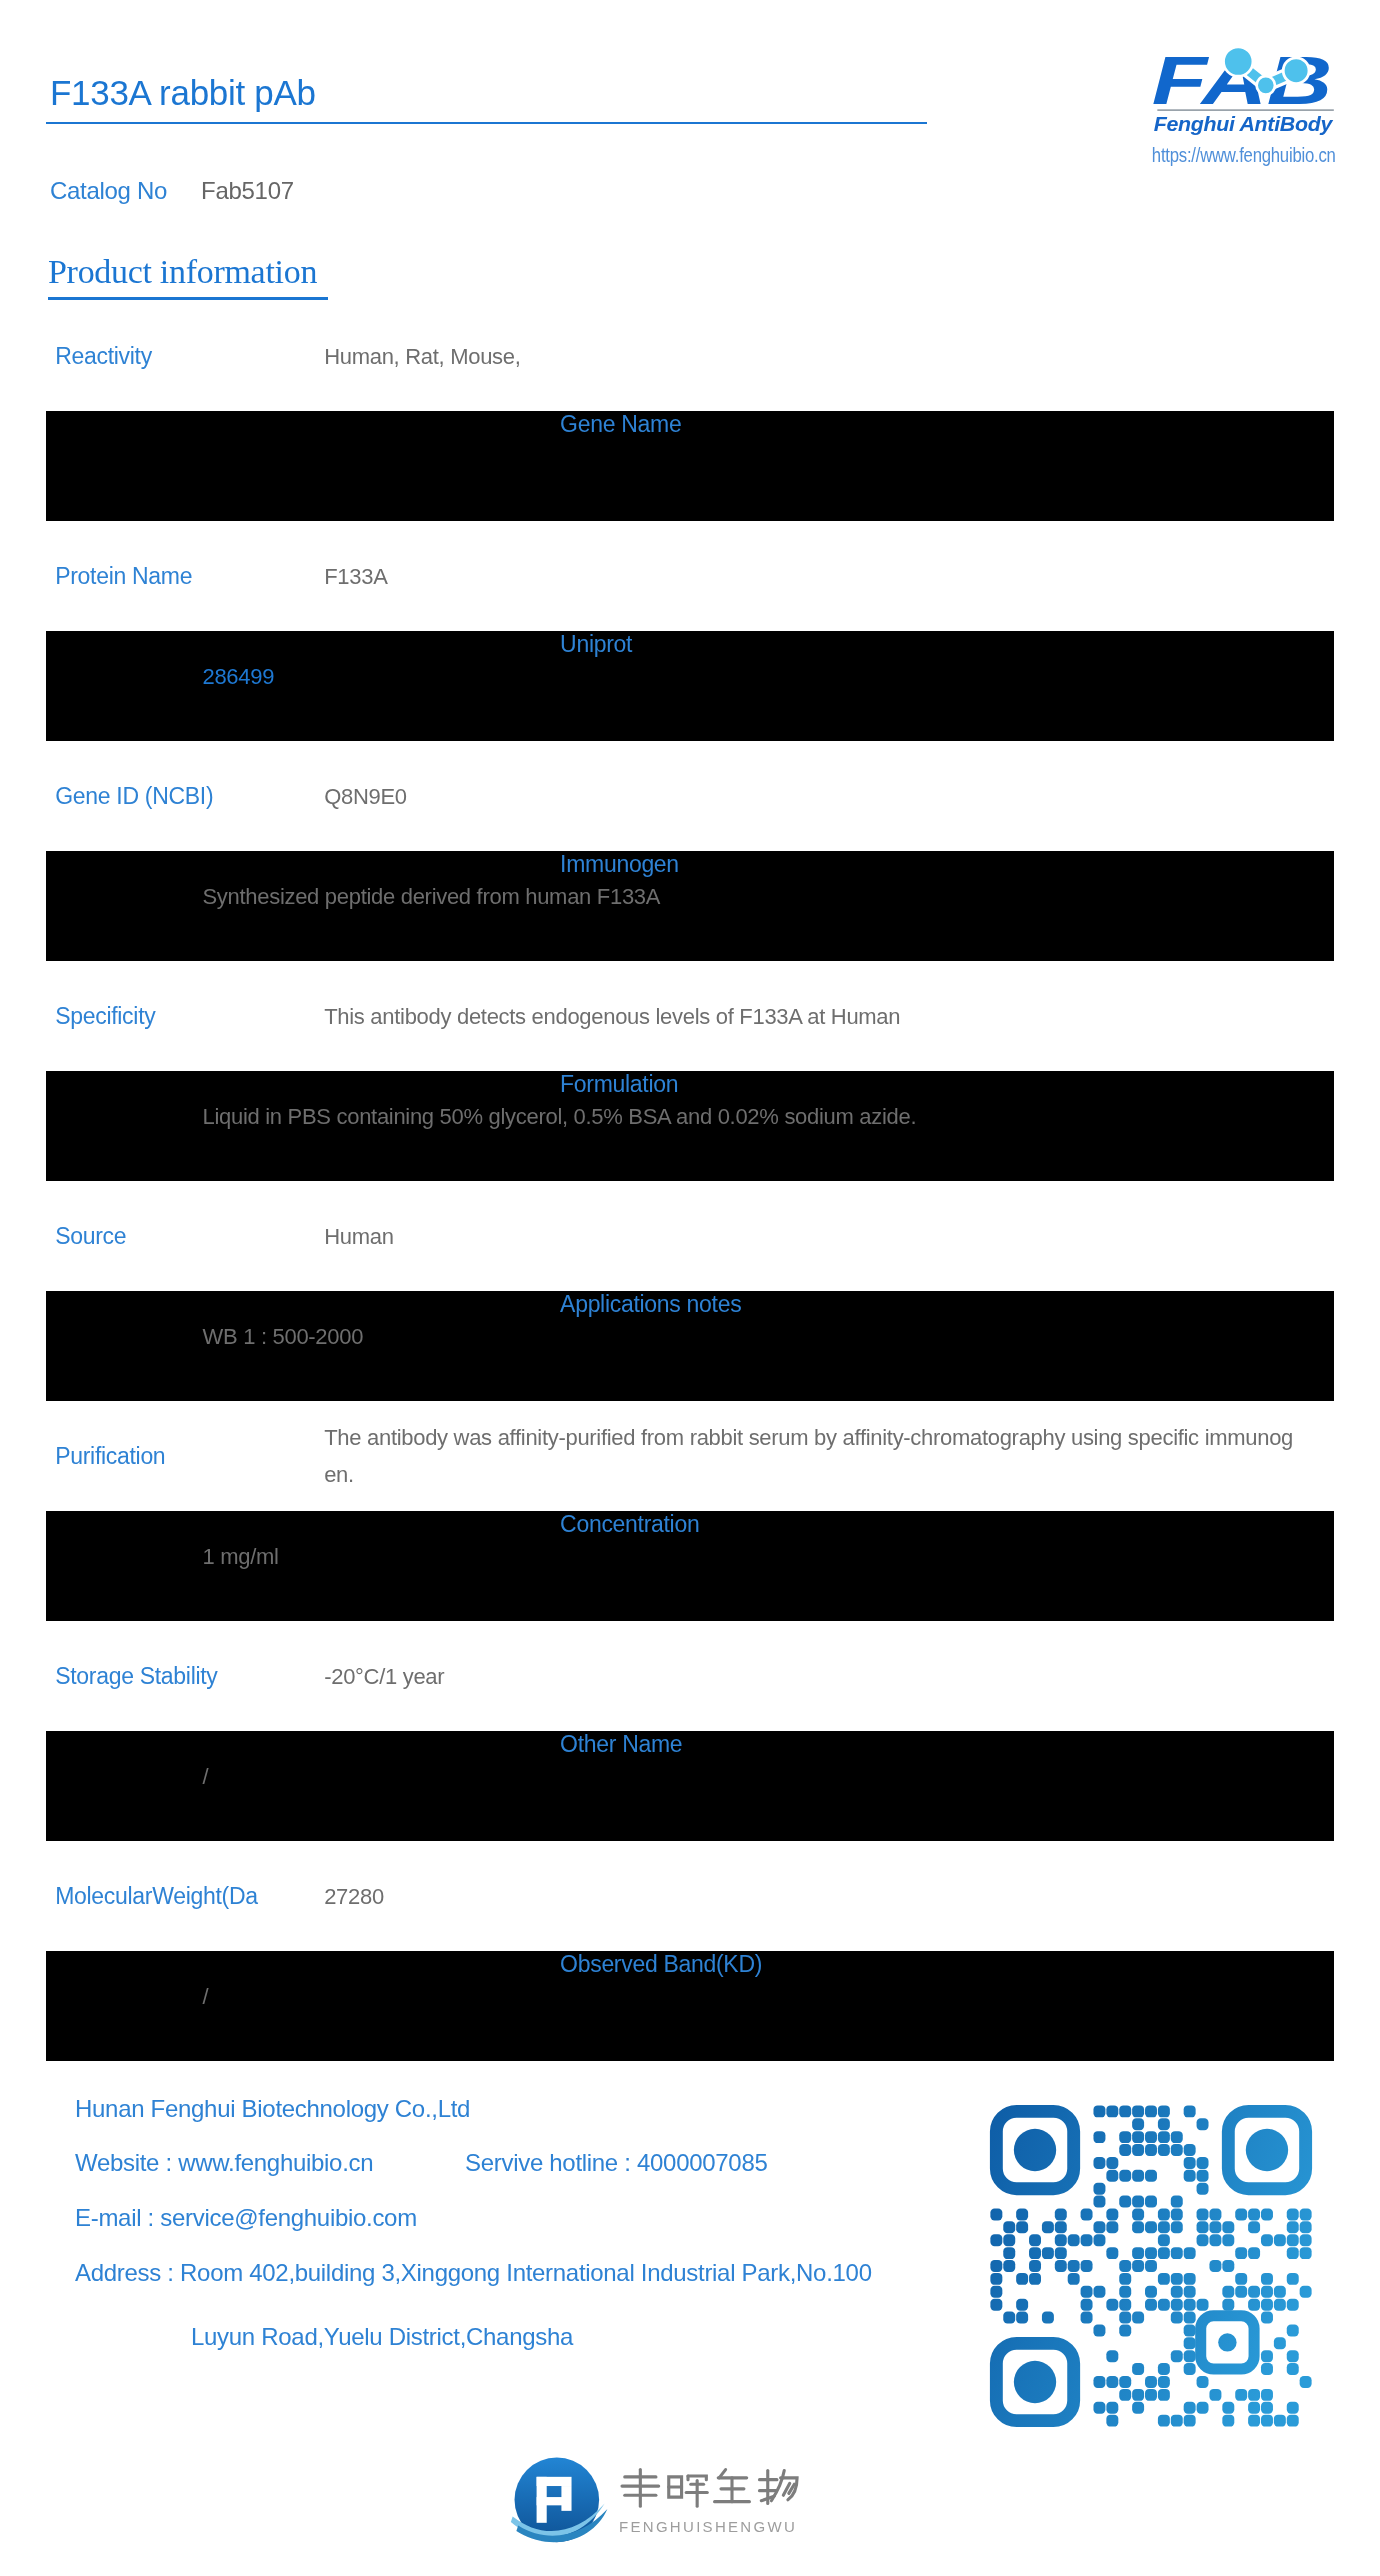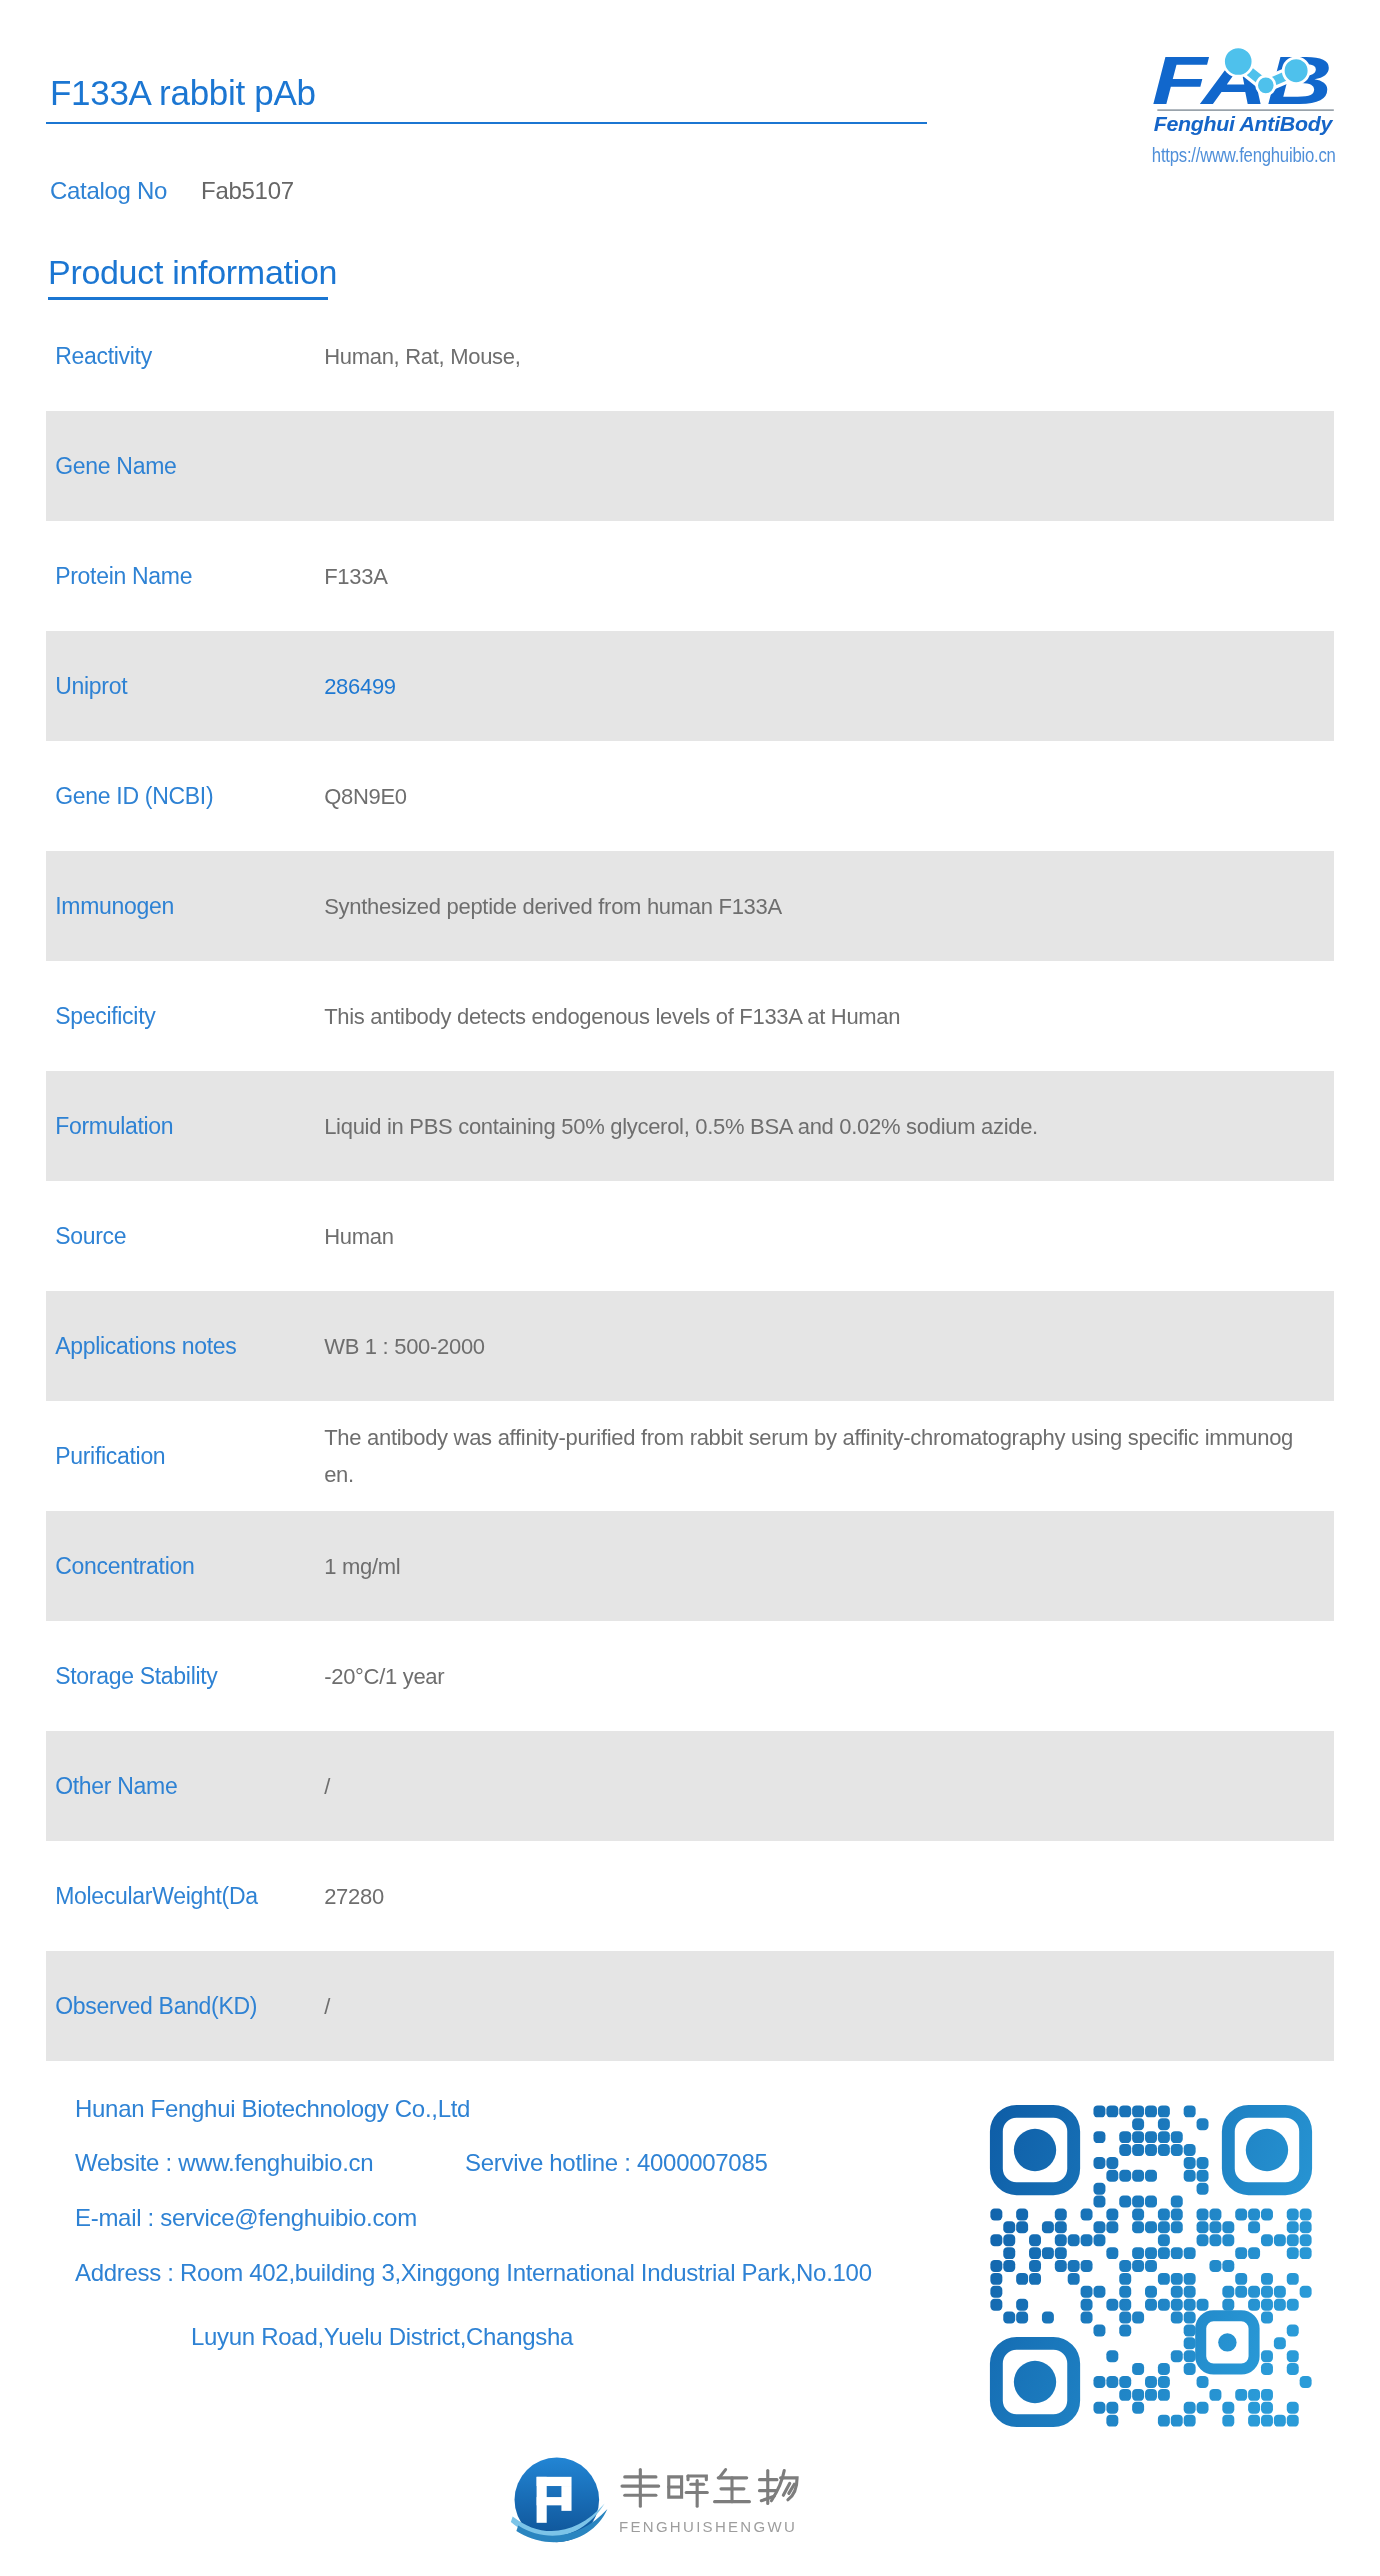--- a/index.html
+++ b/index.html
@@ -9,26 +9,26 @@
   }
   
   .title{position:absolute;left:50px;top:59px;font-size:35px;color:#1b76d2;}
   .title-underline{position:absolute;left:46px;top:108px;width:881px;height:1.8px;background:#1b76d2;}
   .catalog{position:absolute;left:50px;top:163px;font-size:24px;display:flex;gap:34px;align-items:baseline;}
   .catalog .lab{color:#2e82d4;}
   .catalog .val{color:#666666;}
   
   .fab-logo{position:absolute;left:1150px;top:28px;width:193px;height:129px;}
   
-  .section-heading{position:absolute;left:48px;top:239px;font-size:34px;color:#1b76d2;}
+  .section-heading{position:absolute;left:48px;top:239px;font-size:34px;color:#1b76d2;font-family:Liberation Serif, serif;}
   .section-underline{position:absolute;left:48px;top:283px;width:280px;height:2.8px;background:#1b76d2;}
   
   .table{position:absolute;left:46px;top:287px;width:1288px;}
   .trow{display:flex;align-items:center;height:110px;width:100%;}
-  .trow.alt{background:#e5e5e5;}
+  .trow.alt{background:#000000;flex-direction:column;}
   .tlabel{width:269px;padding-left:9.2px;flex:0 0 auto;font-size:23px;color:#2e82d4;}
   .tvalue{width:975px;font-size:22px;color:#6e6e6e;line-height:37px;word-break:break-all;}
   .tvalue.link{color:#1e78d2;}
   
   .f-line{position:absolute;font-size:24px;color:#2e82d4;white-space:nowrap;}
   .qr-wrap{position:absolute;left:989px;top:2090px;width:324px;height:324px;}
   .brand{position:absolute;left:509px;top:2438px;width:386px;height:110px;}
   .brand-mark{position:absolute;left:0;top:0;}
   .brand-cn{position:absolute;left:109px;top:13px;}
   .brand-cn-text{position:absolute;width:0;height:0;overflow:hidden;}

